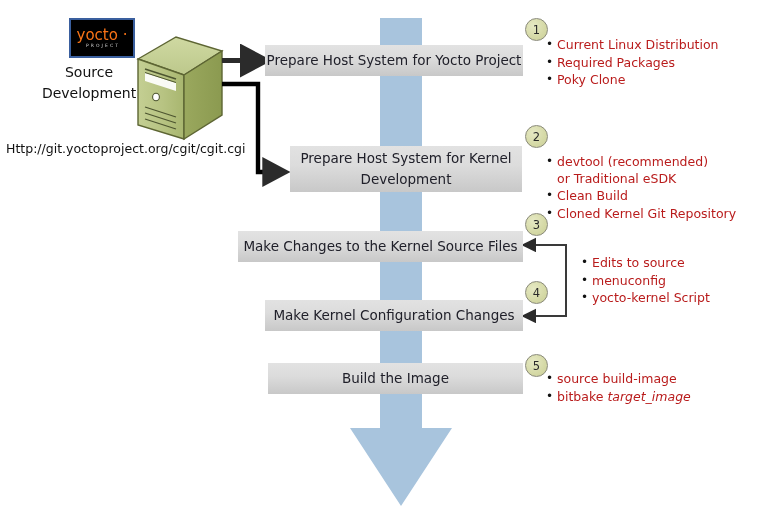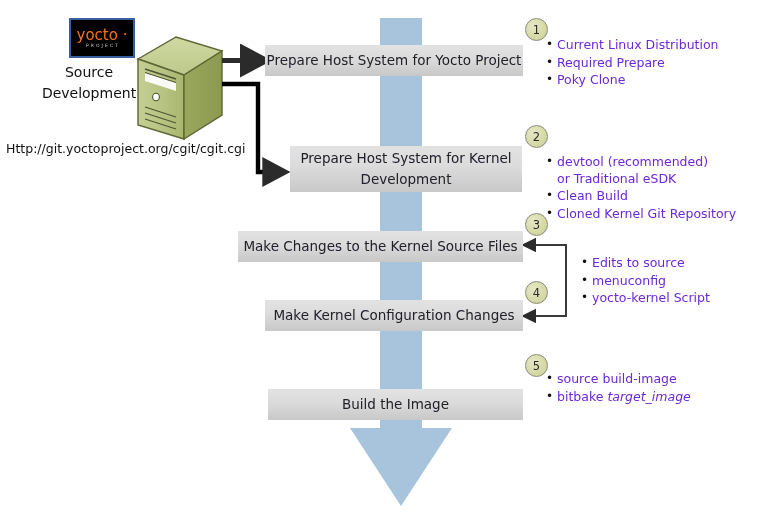--- a/index.html
+++ b/index.html
@@ -60,39 +60,39 @@
     text-align:center;
     line-height:21px;
     box-shadow:0 0 0 0 rgba(0,0,0,0);
   }
   .pbox span{display:block;}
 
   #box-1{left:265px;top:45px;width:258px;height:31px;}
   #box-2{left:290px;top:146px;width:232px;height:46px;}
   #box-3{left:238px;top:231px;width:285px;height:31px;}
   #box-4{left:265px;top:300px;width:258px;height:31px;}
-  #box-5{left:268px;top:389px;width:255px;height:31px;}
+  #box-5{left:268px;top:363px;width:255px;height:31px;}
 
   
   .step{
     position:absolute;width:23px;height:23px;border-radius:50%;
     background:radial-gradient(circle at 35% 32%,#e6e9c4 0%,#d5d9a6 60%,#c9ce97 100%);
     border:1.5px solid #8a8a7a;
     box-sizing:border-box;
     font-size:11.5px;color:#2a2a2a;
     display:flex;align-items:center;justify-content:center;
   }
   #step-1{left:525px;top:18px;}
   #step-2{left:525px;top:125px;}
   #step-3{left:525px;top:213px;}
   #step-4{left:525px;top:281px;}
   #step-5{left:525px;top:354px;}
 
   
-  .bullets{position:absolute;font-size:12.5px;color:#6d28d9;line-height:16.5px;}
+  .bullets{position:absolute;font-size:12.5px;color:#b91c1c;line-height:16.5px;}
   .bullets ul{list-style:none;margin:0;padding:0;}
   .bullets li{
     position:relative;padding-left:12px;margin:0 0 1px 0;
     white-space:nowrap;
   }
   .bullets li.wrap{white-space:normal;width:160px;margin-top:16px;}
   .bullets li:before{
     content:"\2022";position:absolute;left:1px;top:-1px;font-size:12px;color:#111;
   }
   #bul-1{left:545px;top:37px;}
@@ -205,21 +205,21 @@
 
   <div class="step" id="step-1">1</div>
   <div class="step" id="step-2">2</div>
   <div class="step" id="step-3">3</div>
   <div class="step" id="step-4">4</div>
   <div class="step" id="step-5">5</div>
 
   <div class="bullets" id="bul-1">
     <ul>
       <li>Current Linux Distribution</li>
-      <li>Required Prepare</li>
+      <li>Required Packages</li>
       <li>Poky Clone</li>
     </ul>
   </div>
 
   <div class="bullets" id="bul-2">
     <ul>
       <li class="wrap">devtool (recommended) or Traditional eSDK</li>
       <li>Clean Build</li>
       <li>Cloned Kernel Git Repository</li>
     </ul>

